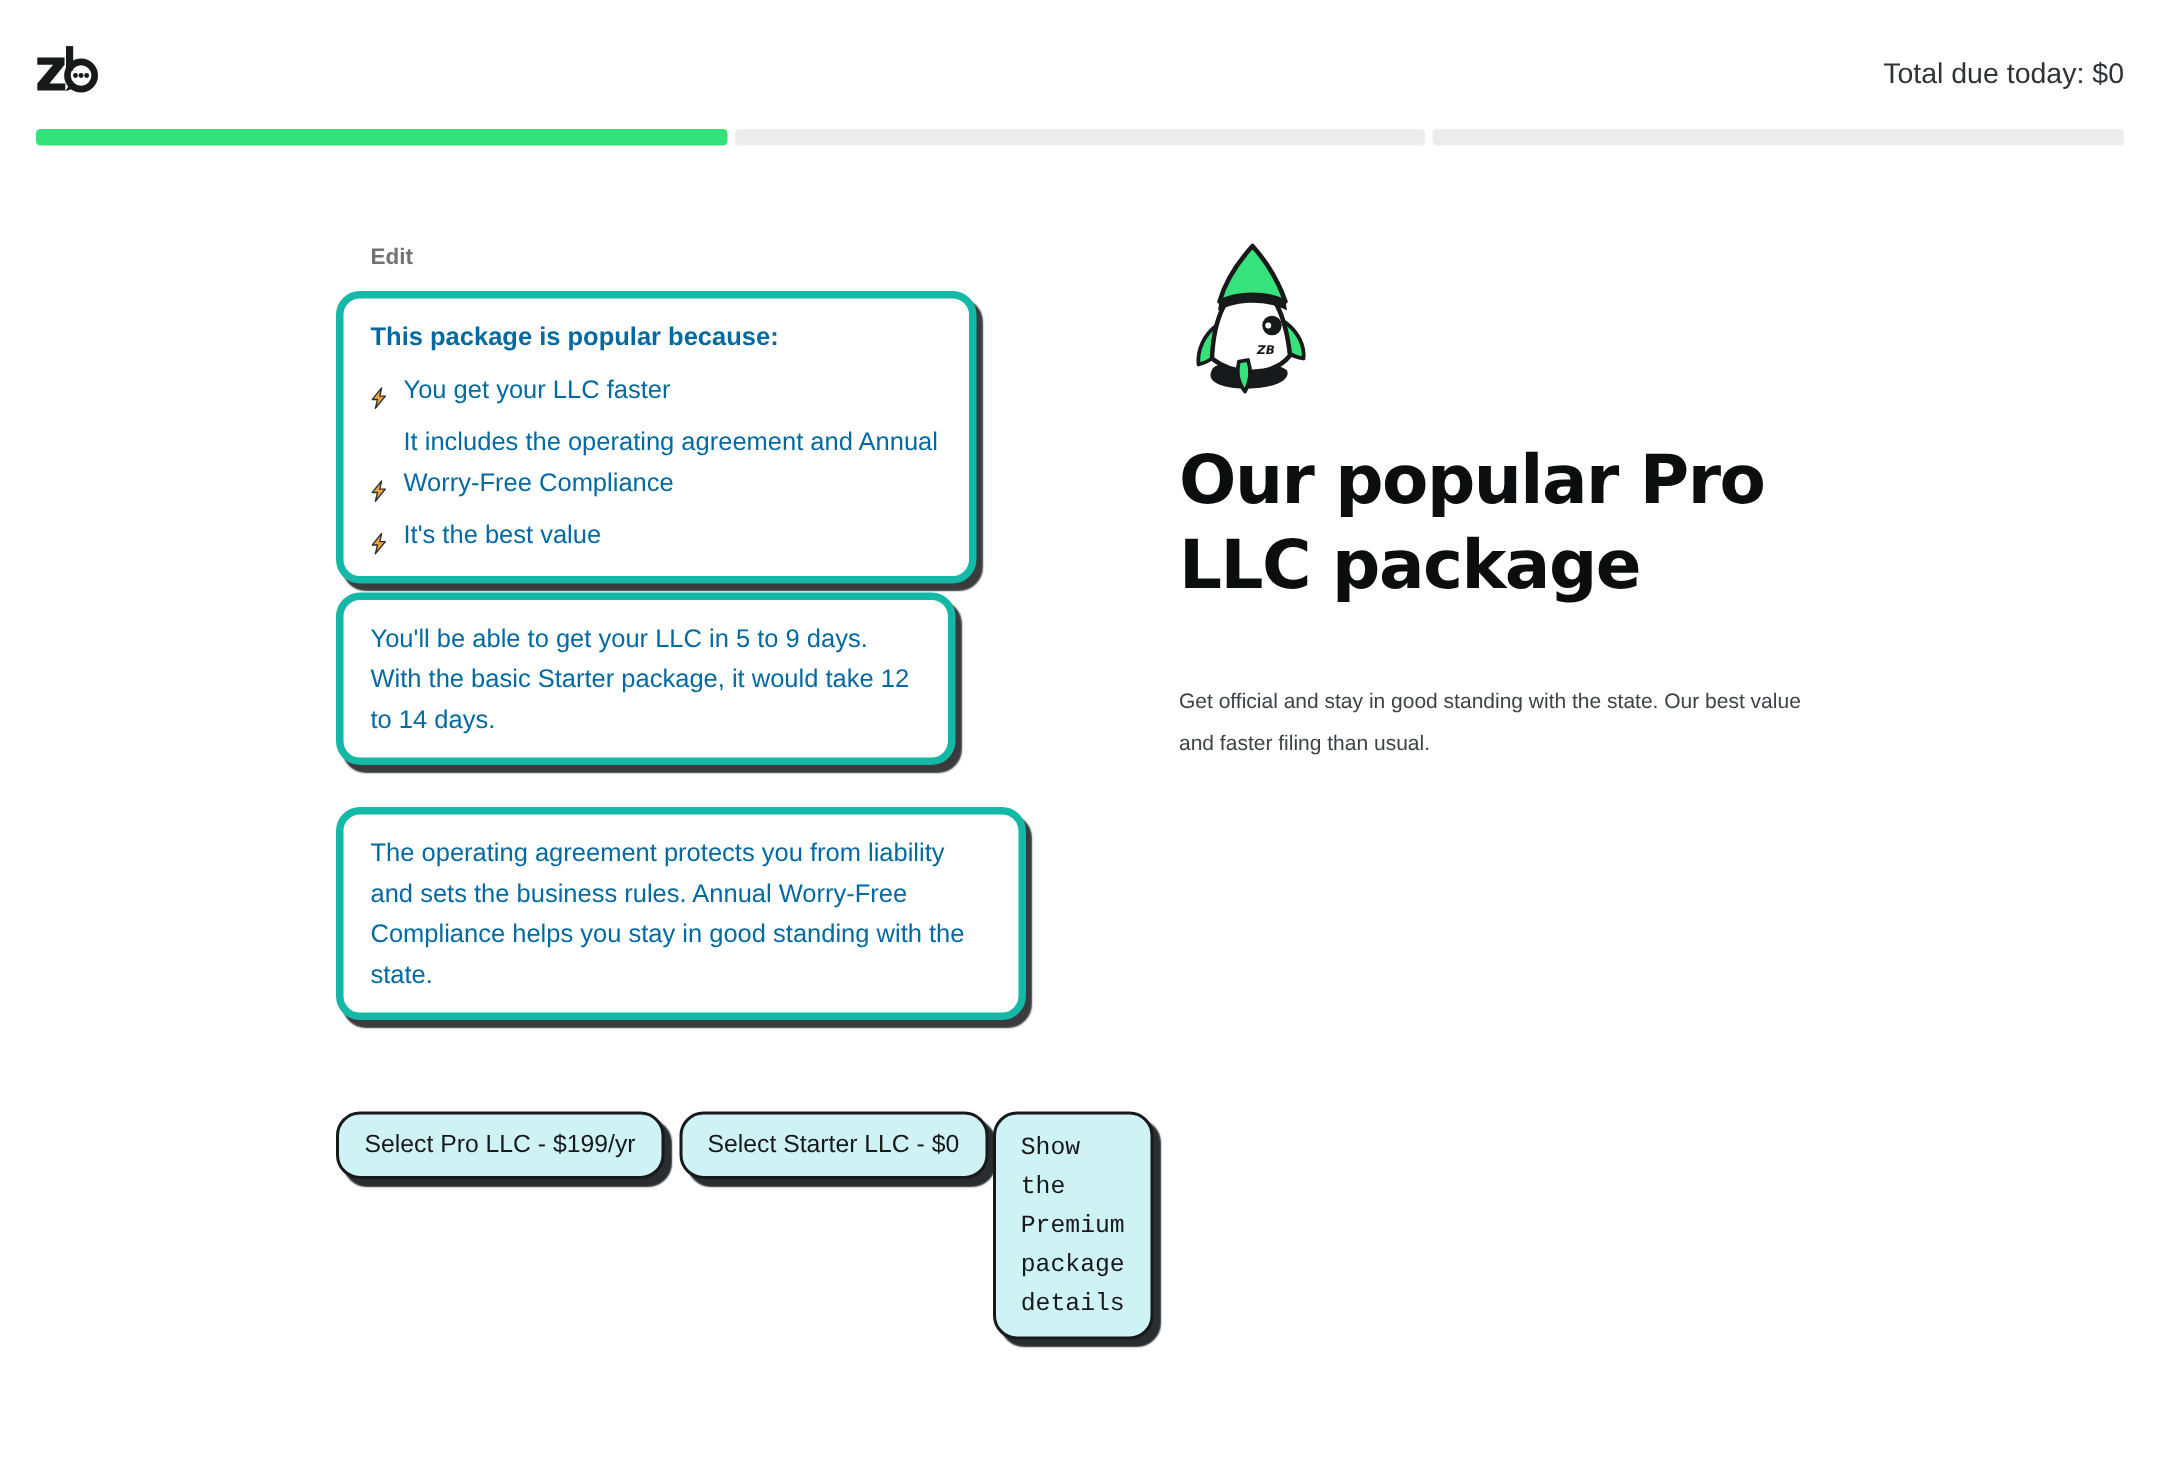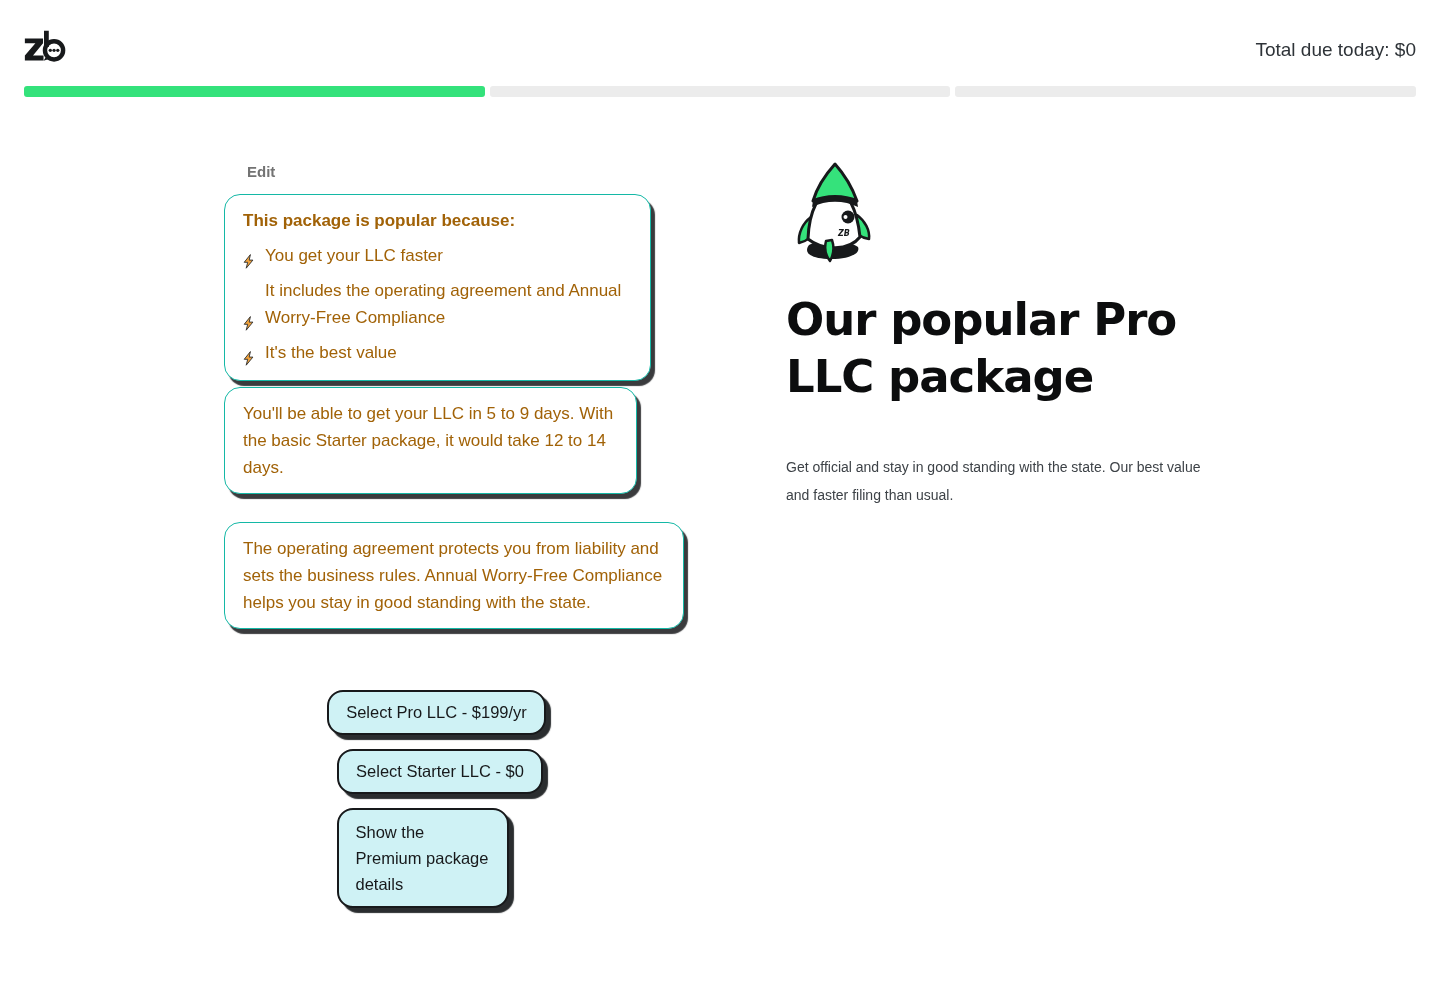--- a/index.html
+++ b/index.html
@@ -19,41 +19,41 @@
 
   
   .chat { position: absolute; left: 224px; top: 163px; width: 432px; }
 
   .question-row { display: flex; align-items: center; gap: 16px; margin-left: 23px; margin-bottom: 14px; }
   .question-pill { background: #17191b; color: #ffffff; font-size: 16px; line-height: 18px;
                    padding: 13px 20px; border-radius: 22px;
                    box-shadow: 2px 4px 1px rgba(23,25,27,0.55); white-space: nowrap; }
   .edit-link { color: #737373; font-size: 15px; font-weight: 700; cursor: pointer; }
 
-  .card { background: #ffffff; border: 1px solid #14b8a6; border-radius: 16px;
-          padding: 12px 18px; font-size: 17px; line-height: 27px; color: #a16207;
+  .card { background: #ffffff; border: 5px solid #14b8a6; border-radius: 16px;
+          padding: 12px 18px; font-size: 17px; line-height: 27px; color: #0369a1;
           box-shadow: 4px 5px 1px rgba(23,25,27,0.85); margin-bottom: 10px; }
   .card-popular { width: 427px; margin-bottom: 6px; }
   .card-popular .card-title { font-weight: 700; margin-bottom: 8px; }
   .benefit-list { list-style: none; }
   .benefit-item { display: flex; align-items: flex-end; gap: 11px; margin-bottom: 8px; }
   .benefit-item:last-child { margin-bottom: 2px; }
   .bolt { flex: 0 0 auto; width: 11px; height: 15px; }
   .card-timing { width: 413px; }
   .card-agreement { width: 460px; margin-top: 28px; }
 
-  .actions { margin-top: 61px; display: flex; flex-direction: column; align-items: center; gap: 14px; }
+  .actions { margin-top: 61px; display: flex; flex-direction: row; align-items: flex-start; gap: 3px; }
   .action-btn { background: #cff2f5; border: 2px solid #17191b; border-radius: 16px;
                 color: #17191b; font-family: "Liberation Sans", sans-serif;
                 font-size: 16.5px; line-height: 21px; padding: 10px 17px;
                 box-shadow: 5px 5px 1px rgba(24,27,29,0.92); cursor: pointer; white-space: nowrap; }
   .btn-pro { margin-right: 7px; }
   .btn-starter { margin-right: 0; }
   .btn-premium { margin-right: 35px; width: 172px; white-space: normal; text-align: left;
-                 line-height: 26px; padding: 9px 17px; }
+                 line-height: 26px; padding: 9px 17px; font-family: Liberation Mono, monospace; }
 
   
   .rocket { position: absolute; left: 795px; top: 161px; width: 80px; height: 102px; }
   .package-title { position: absolute; left: 786px; top: 291px; width: 430px;
                    font-family: "DejaVu Sans", "Liberation Sans", sans-serif;
                    font-size: 45px; line-height: 57px; font-weight: 800;
                    letter-spacing: -1px; color: #0c0d0e; }
   .package-subtitle { position: absolute; left: 786px; top: 453px; width: 418px;
                       font-size: 14px; line-height: 28px; color: #3d4247; }
 </style>

